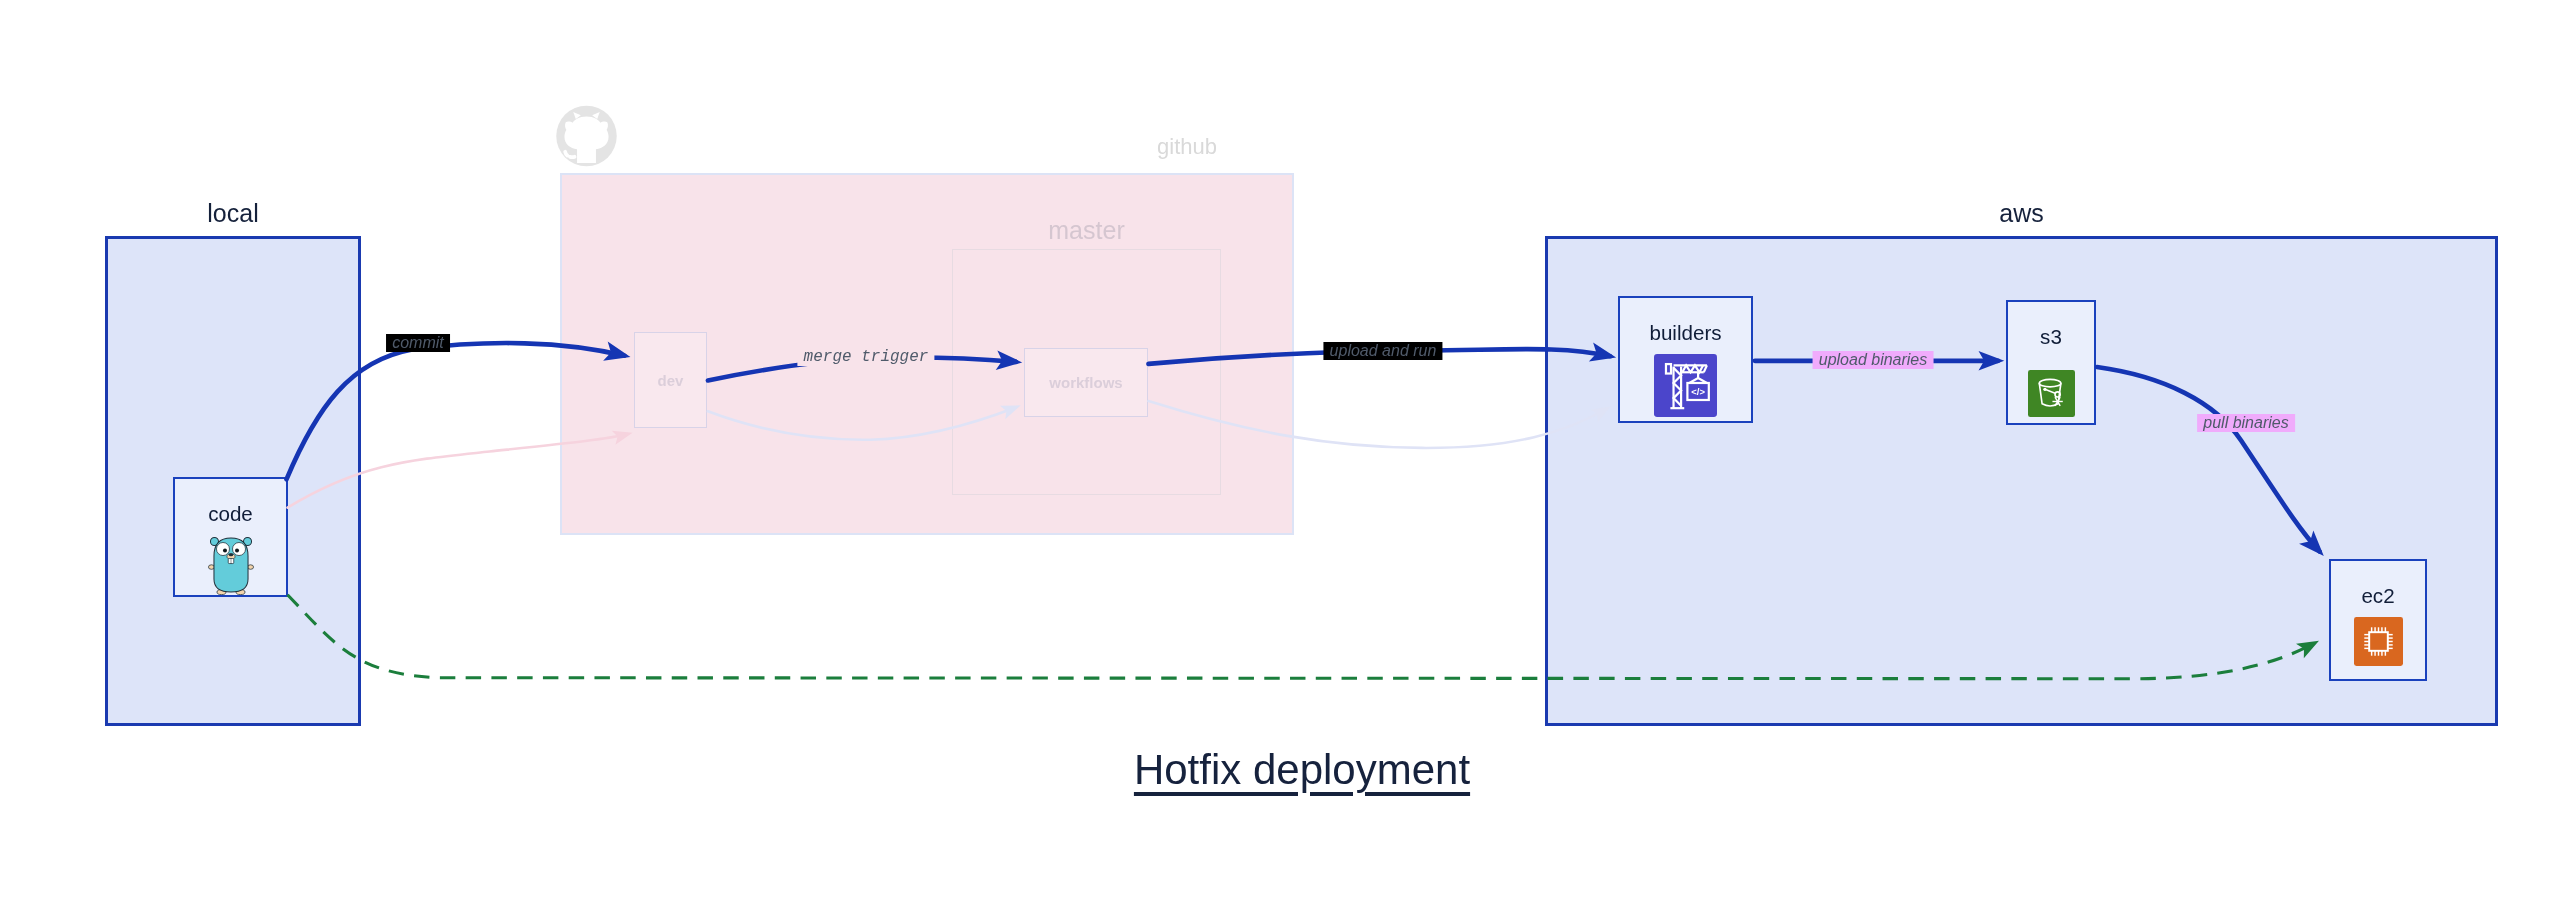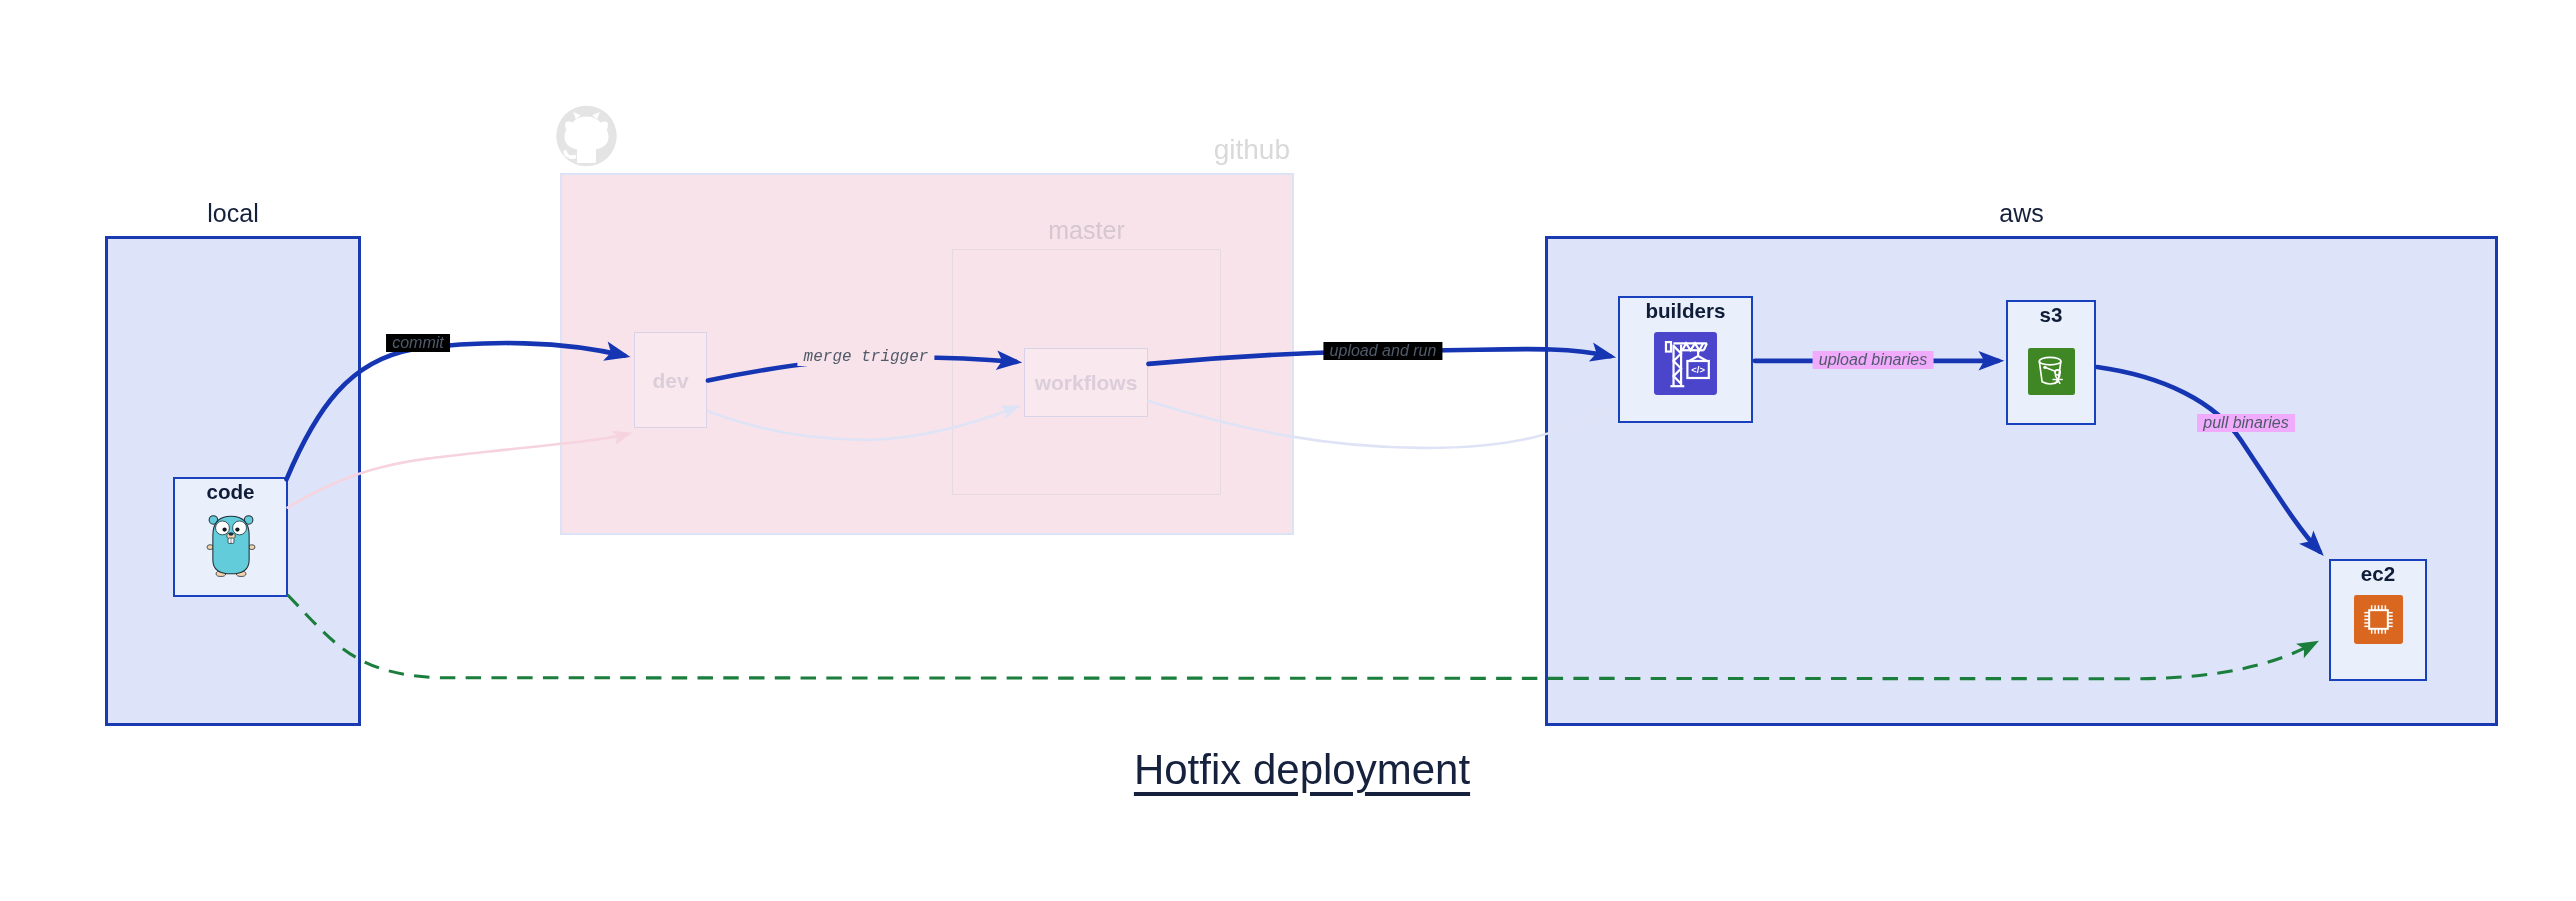--- a/index.html
+++ b/index.html
@@ -9,43 +9,43 @@
   
   .container-blue{background:#dde4f9;border:3.1px solid #1a3ab0;}
   .container-pink{background:#f8e3ea;border:2.1px solid #dce3f6;}
   .container-master{background:transparent;border:1.5px solid #e7dbe2;}
   .clabel{position:absolute;font-size:25px;color:#15213b;text-align:center;line-height:1;}
   .clabel-faded{color:#d9d9d9;}
   .clabel-master{color:#d5c6d0;}
   
   .node-blue{background:#eaeffc;border:2.6px solid #1a41bd;display:flex;flex-direction:column;align-items:center;}
   .node-pink{background:#f9e8ee;border:1.5px solid #d8d3e8;display:flex;align-items:center;justify-content:center;}
-  .nlabel{font-weight:bold;font-size:20.6px;color:#101d38;line-height:1;margin-top:3px;}
-  .nlabel-faded{font-weight:bold;font-size:21px;color:#dbceda;line-height:1;}
+  .nlabel{font-weight:normal;font-size:20.6px;color:#101d38;line-height:1;margin-top:25px;}
+  .nlabel-faded{font-weight:bold;font-size:15px;color:#dbceda;line-height:1;}
   .icon-tile{margin-top:10.3px;}
   
   .elabel{position:absolute;transform:translate(-50%,-50%);font-style:italic;font-size:16px;
           color:#4f5a6a;padding:1px 6.2px;white-space:nowrap;line-height:1;}
   .bg-white{background:#000000;}
   .bg-pink{background:#f8e3ea;font-family:Liberation Mono, monospace;}
   .bg-lav{background:#f0abfc;}
   
   .title{position:absolute;left:0;top:746px;width:100%;text-align:center;font-size:42px;
          color:#16223d;text-decoration:underline;text-decoration-thickness:3.6px;text-underline-offset:8.2px;}
   svg.edges{position:absolute;left:0;top:0;pointer-events:none;}
 </style>
 </head>
 <body>
 
 <div class="canvas">
 
   <div class="clabel" style="left:105px;top:201px;width:256px;">local</div>
   <div class="abs container-blue" style="left:105px;top:236px;width:256px;height:490px;"></div>
 
-  <div class="clabel clabel-faded" style="left:1084px;top:136px;width:206px;text-align:right;font-size:28px;">github</div>
+  <div class="clabel clabel-faded" style="left:1084px;top:136px;width:206px;text-align:center;font-size:22px;">github</div>
   <div class="abs container-pink" style="left:560px;top:173px;width:734px;height:362px;"></div>
 
   <div class="clabel clabel-master" style="left:952px;top:218px;width:269px;">master</div>
   <div class="abs container-master" style="left:952px;top:249px;width:269px;height:246px;"></div>
 
   <div class="clabel" style="left:1545px;top:201px;width:953px;">aws</div>
   <div class="abs container-blue" style="left:1545px;top:236px;width:953px;height:490px;"></div>
 
   <svg class="abs" style="left:555px;top:105px;" width="63" height="62" viewBox="0 0 100 98">
     <circle cx="50" cy="49" r="48" fill="#e4e4e4"></circle>

